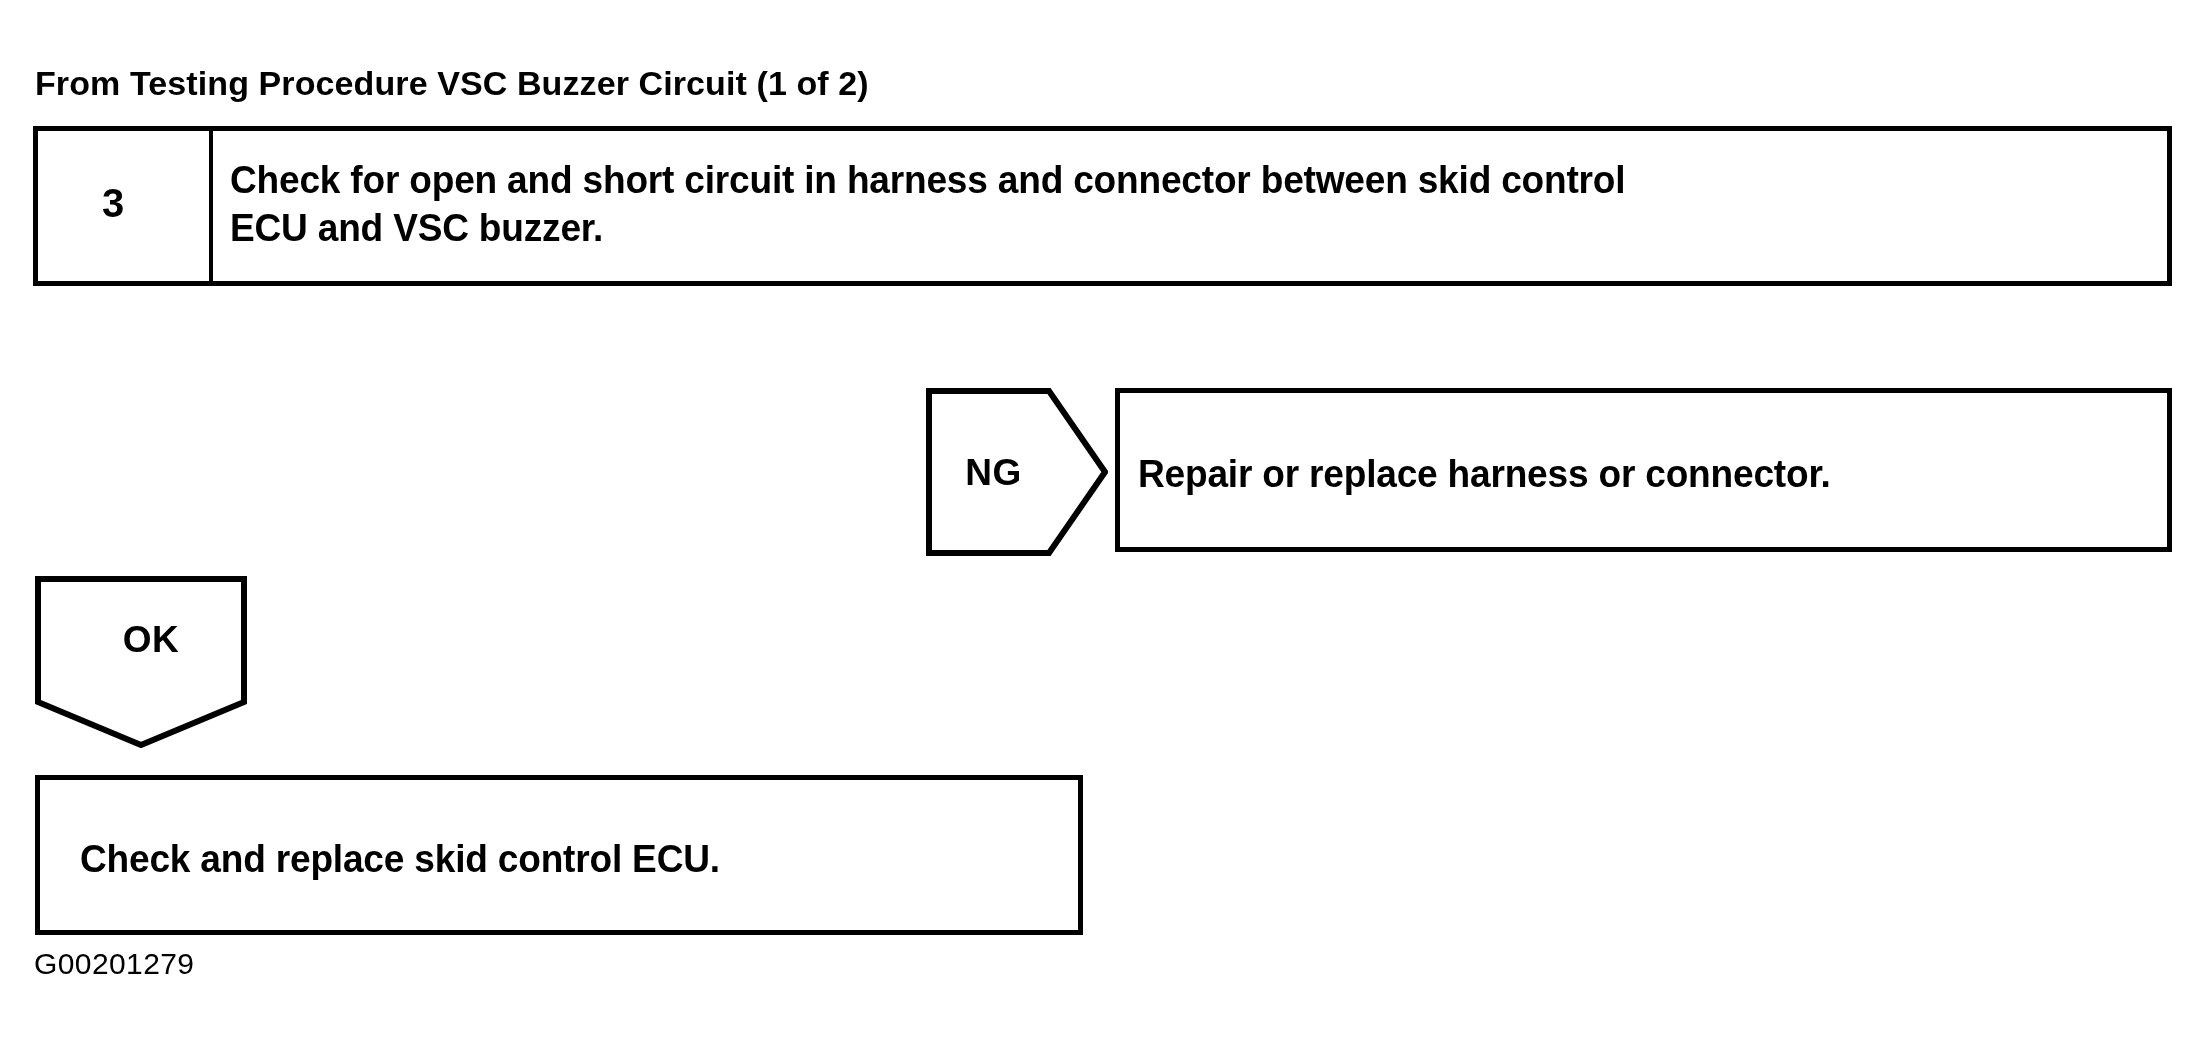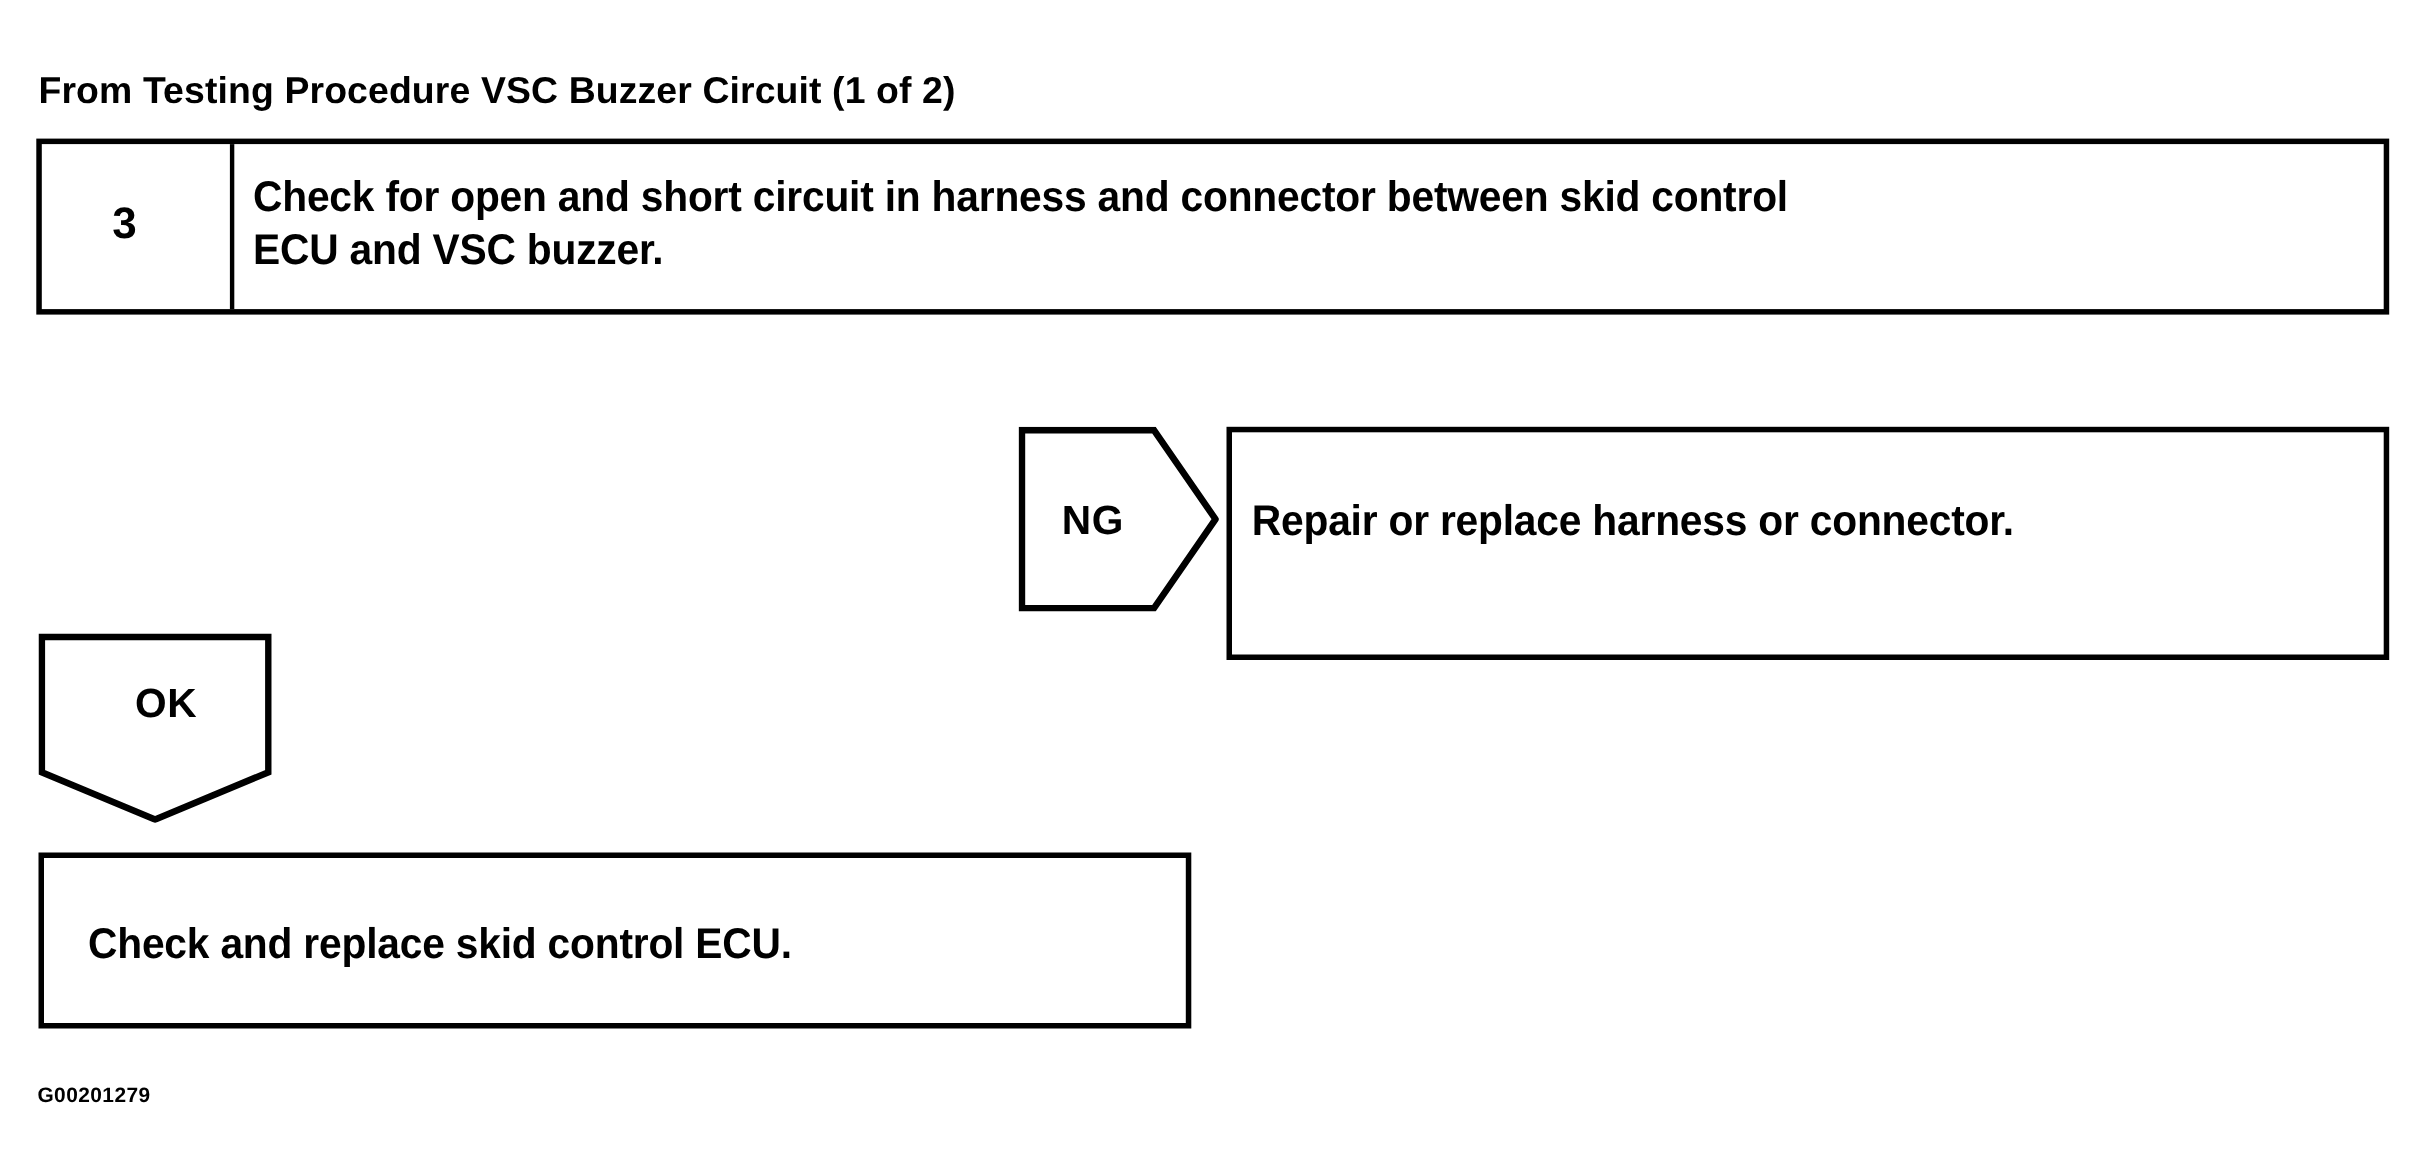--- a/index.html
+++ b/index.html
@@ -44,26 +44,25 @@
     line-height: 1;
   }
   .judge-label {
     font-weight: bold;
     font-size: 37px;
     line-height: 1;
     letter-spacing: 0.5px;
   }
   .fig-id {
     position: absolute;
-    font-size: 19px;
-    font-weight: 700;
+    font-size: 30px;
+    font-weight: 400;
     letter-spacing: 0.4px;
     line-height: 1;
     white-space: nowrap;
-    margin-top: 38px;
   }
 
   
   .box {
     position: absolute;
     box-sizing: border-box;
     border: 5px solid #000000;
     background: #ffffff;
   }
   .step-box { }
@@ -108,21 +107,21 @@
     <div class="cell-text bold-body" style="left:192px; top:73px;">ECU and VSC buzzer.</div>
   </div>
 
   <div class="pent" style="left:926px; top:388px; width:182px; height:168px;">
     <svg viewBox="0 0 182 168" preserveAspectRatio="none">
       <polygon points="3,3 123,3 179,84 123,165 3,165" fill="#ffffff" stroke="#000000" stroke-width="6" stroke-linejoin="miter"></polygon>
     </svg>
   </div>
   <div class="pent-label judge-label" style="left:926px; top:412px; width:135px; height:120px;">NG</div>
 
-  <div class="box" style="left:1115px; top:388px; width:1057px; height:212px;padding-left:20px;">
+  <div class="box" style="left:1115px; top:388px; width:1057px; height:164px;padding-left:20px;">
     <div class="cell-text bold-body" style="left:18px; top:57px;">Repair or replace harness or connector.</div>
   </div>
 
   <div class="pent" style="left:35px; top:576px; width:212px; height:172px;">
     <svg viewBox="0 0 212 172" preserveAspectRatio="none">
       <polygon points="3,3 209,3 209,126 106,169 3,126" fill="#ffffff" stroke="#000000" stroke-width="6" stroke-linejoin="miter"></polygon>
     </svg>
   </div>
   <div class="pent-label judge-label" style="left:35px; top:576px; width:232px; height:126px;">OK</div>
 

